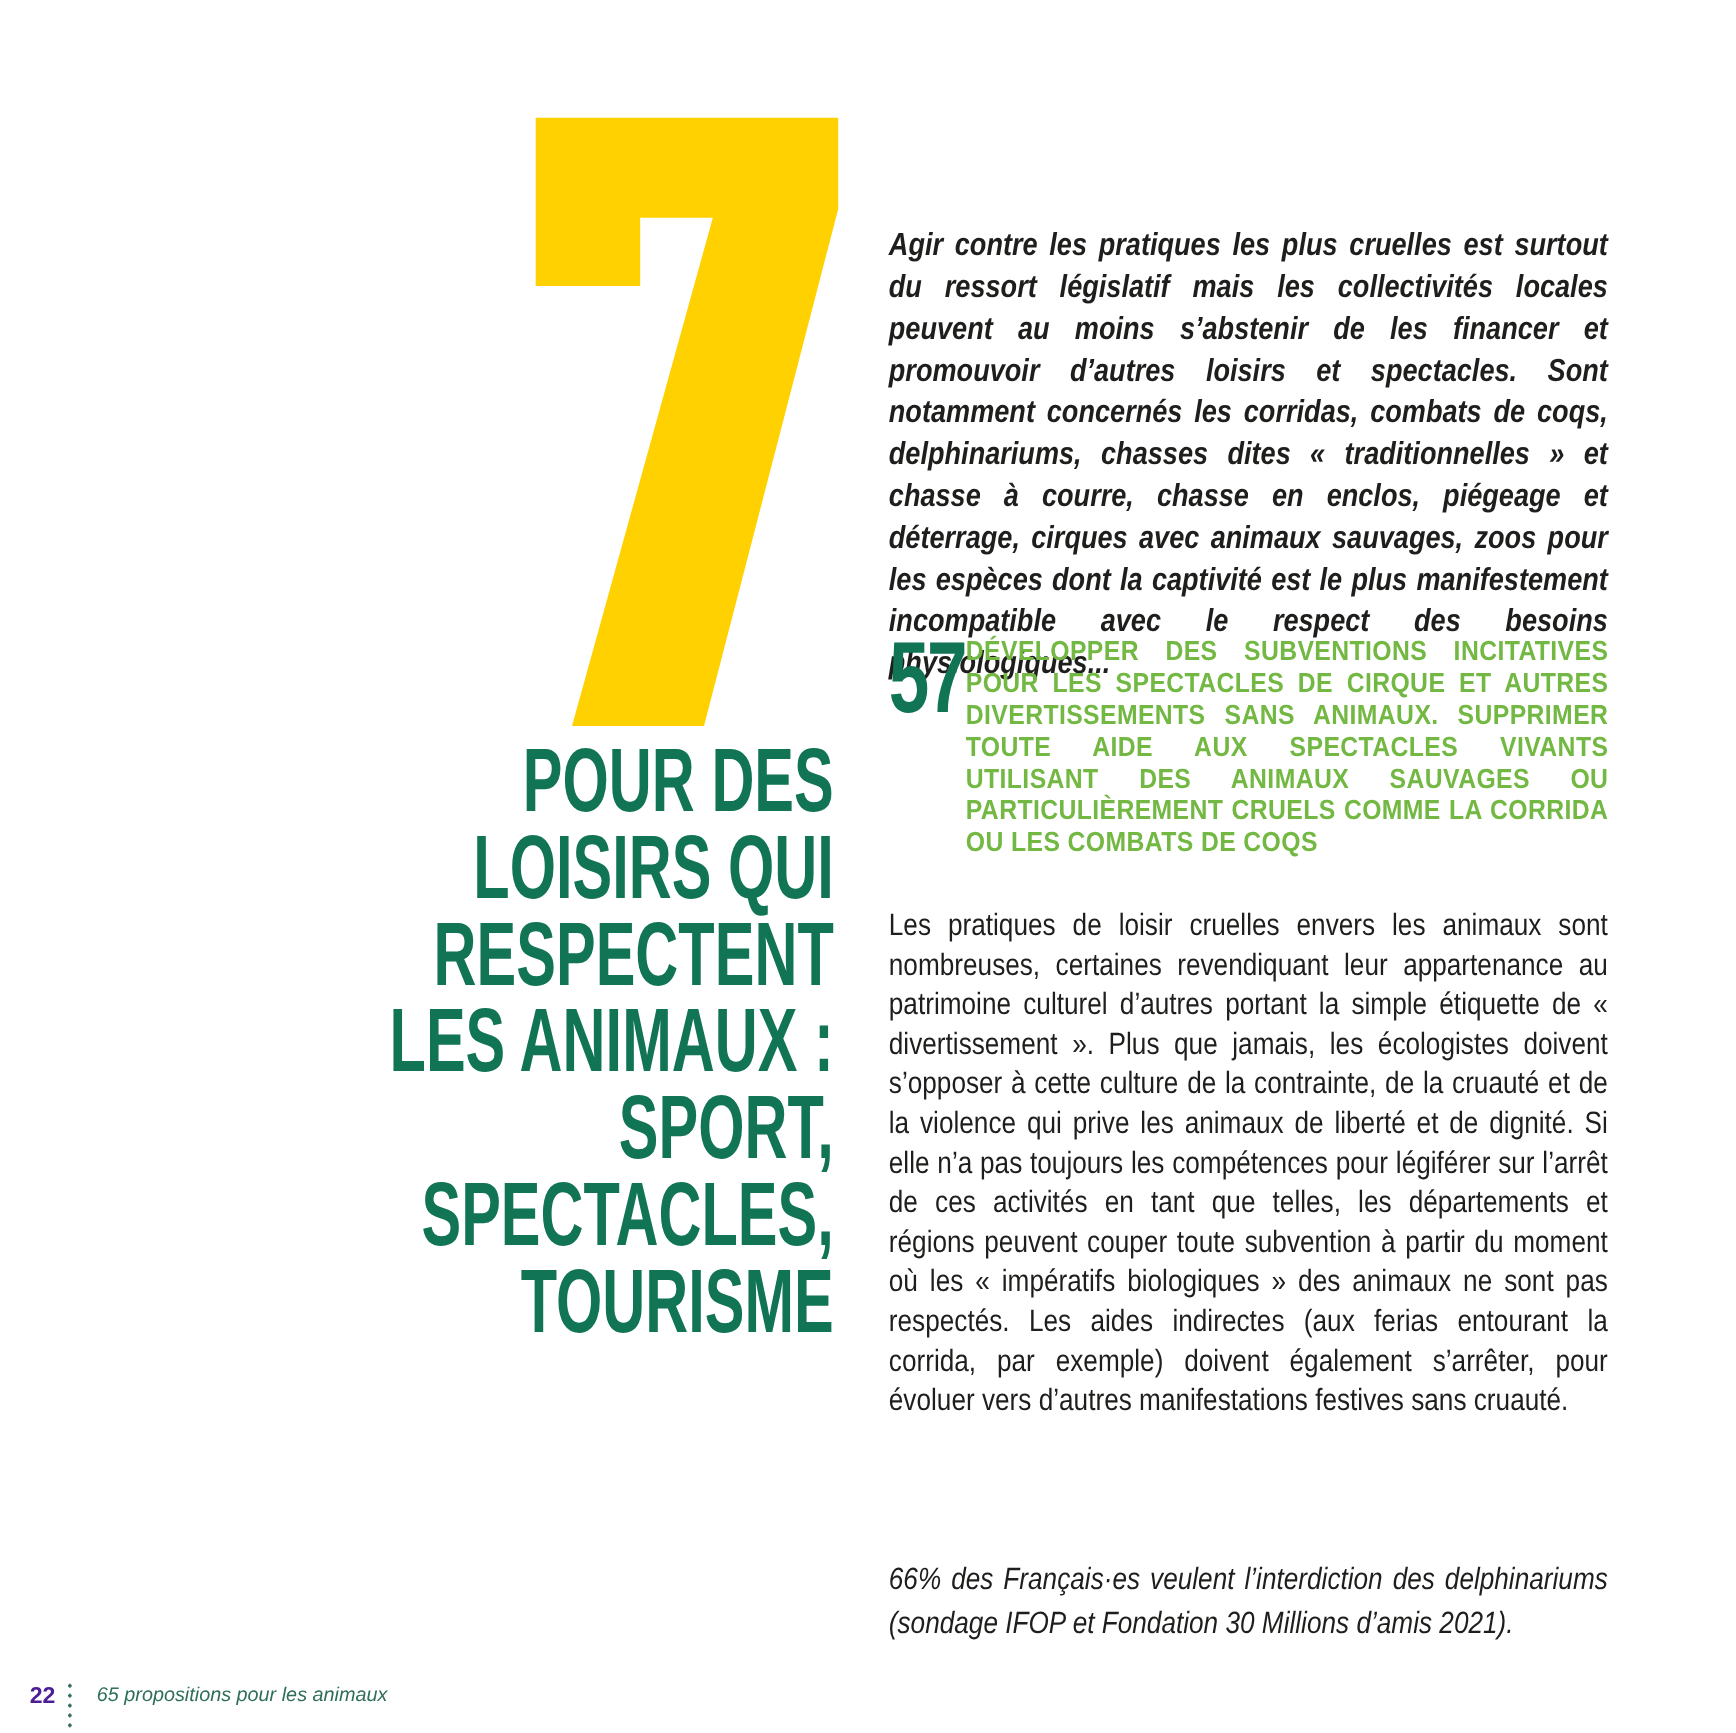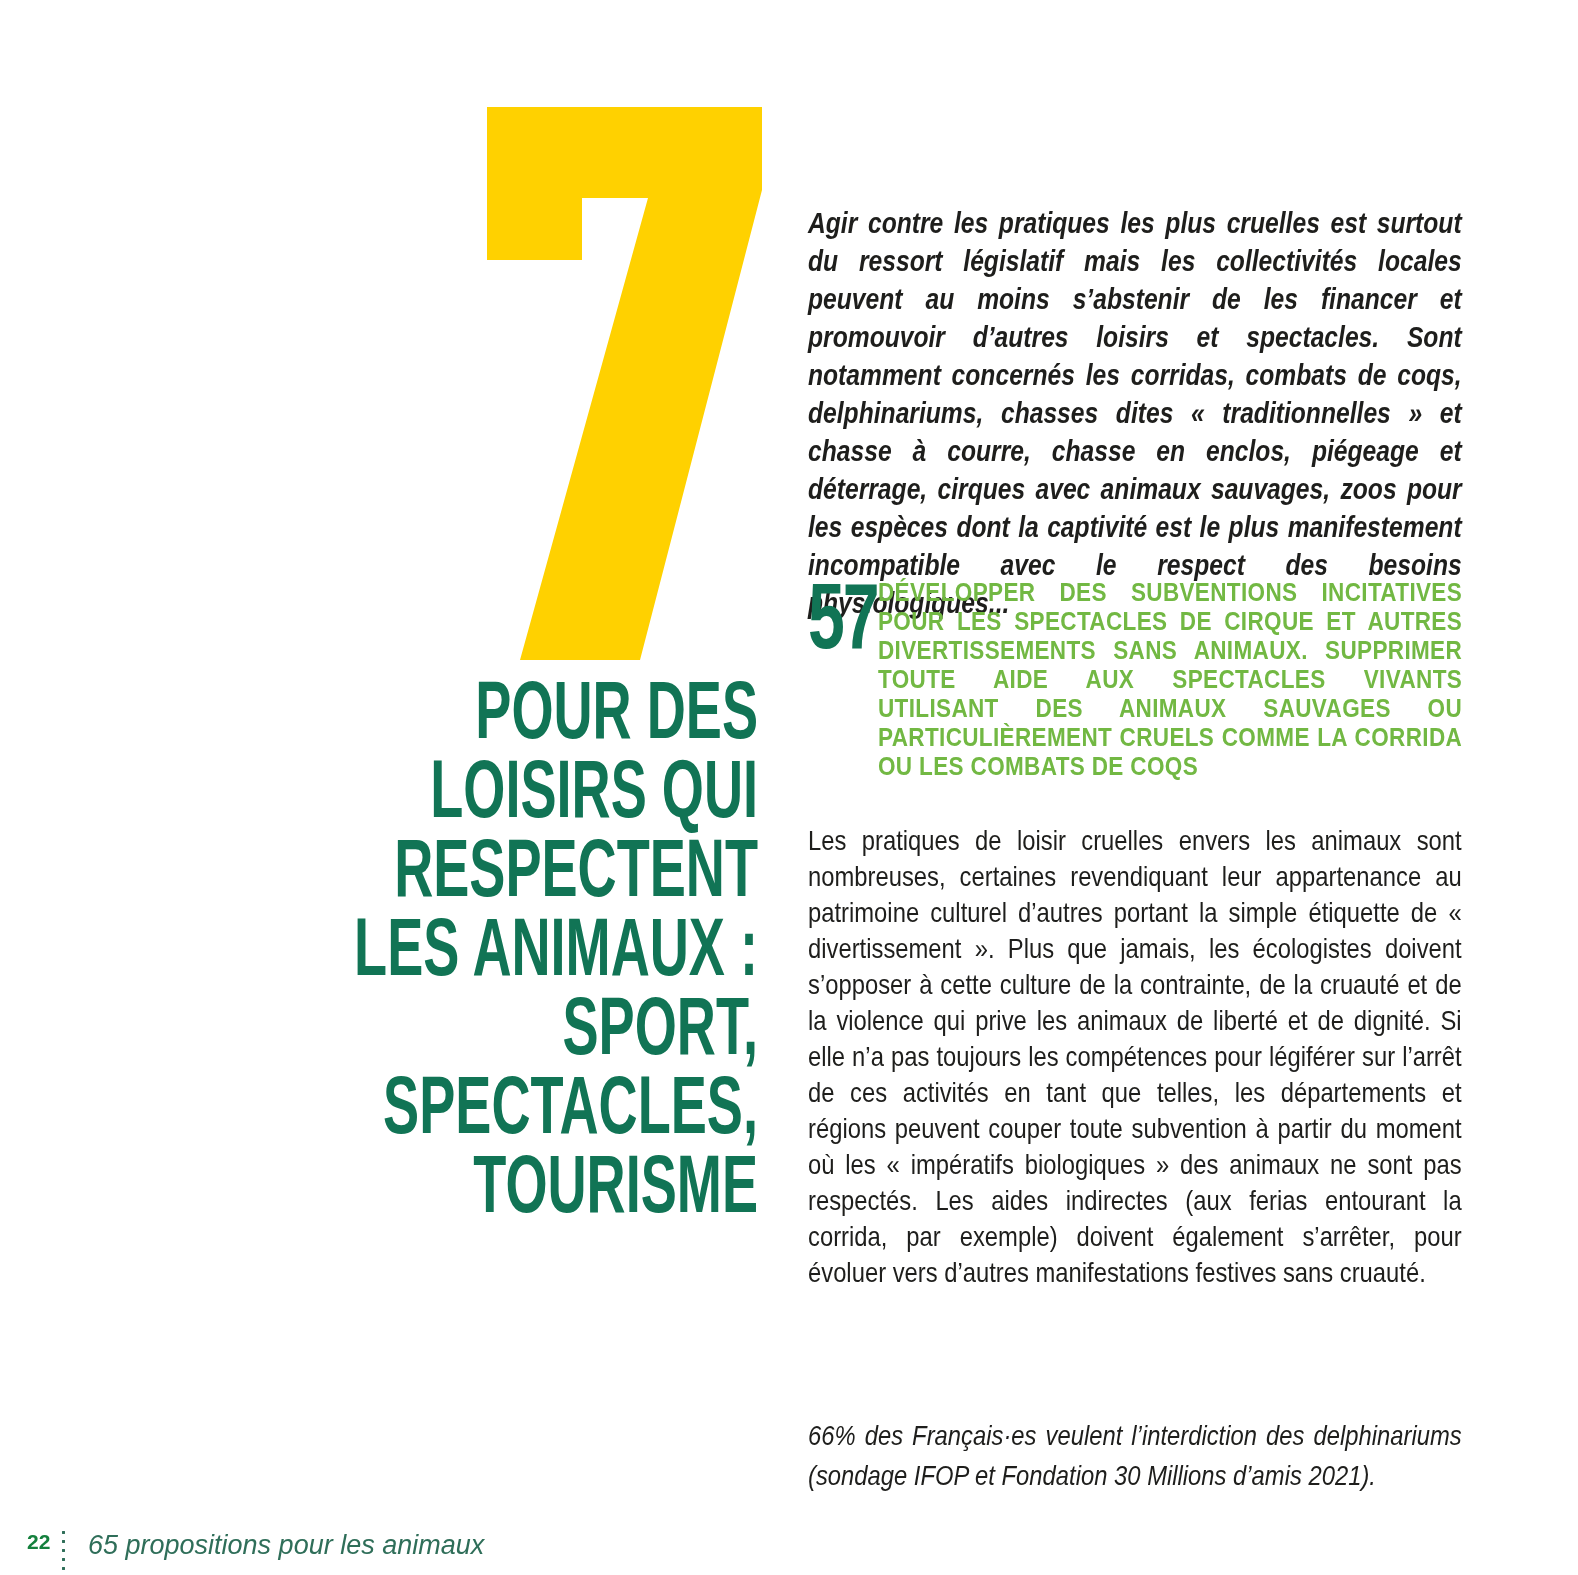--- a/index.html
+++ b/index.html
@@ -105,36 +105,36 @@
     color: #1e1e1c;
   }
 
   
   #footer { position: absolute; left: 0; top: 1522px; width: 600px; height: 53px; }
   #page-number {
     position: absolute;
     left: 27px; top: 8px;
     font-weight: bold;
     font-size: 21px;
-    color: #15803d;
+    color: #4c1d95;
     text-align: center;
   }
   #footer-dots {
     position: absolute;
     left: 61px; top: 6px;
     width: 5px; height: 47px;
     background-image: radial-gradient(circle, #2f6e59 1.4px, rgba(0,0,0,0) 1.6px);
     background-size: 5px 9px;
     background-repeat: repeat-y;
   }
   #footer-title {
     position: absolute;
     left: 88px; top: 8px;
     font-style: italic;
-    font-size: 27px;
+    font-size: 18px;
     color: #2f6e59;
     white-space: nowrap;
   }
 </style>
 </head>
 <body>
 
 <div id="page">
 
   <div id="chapter-number">

